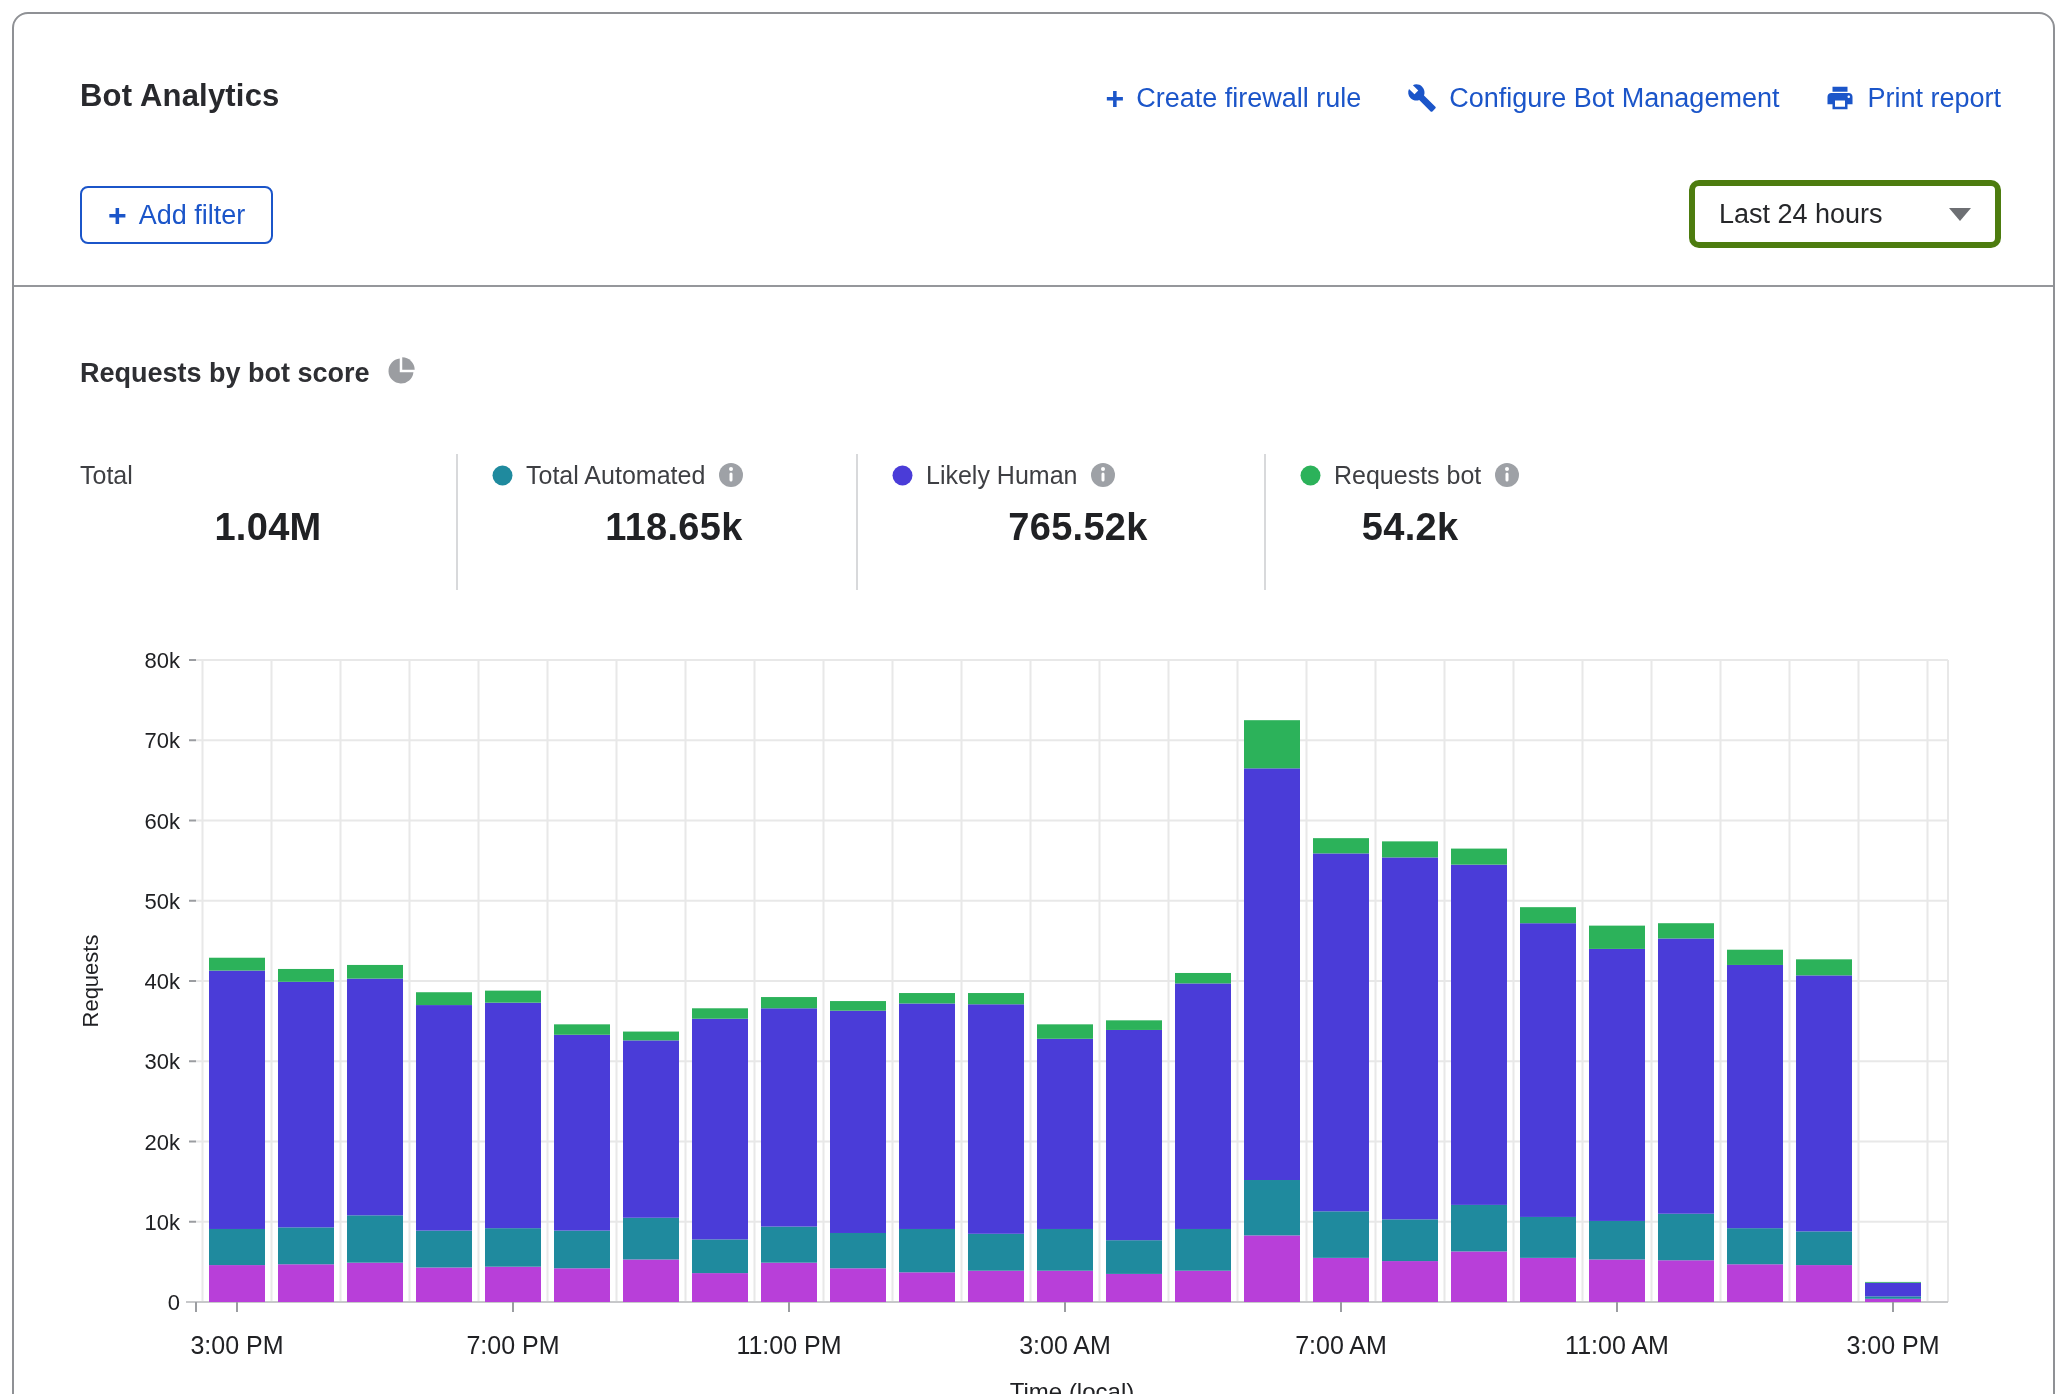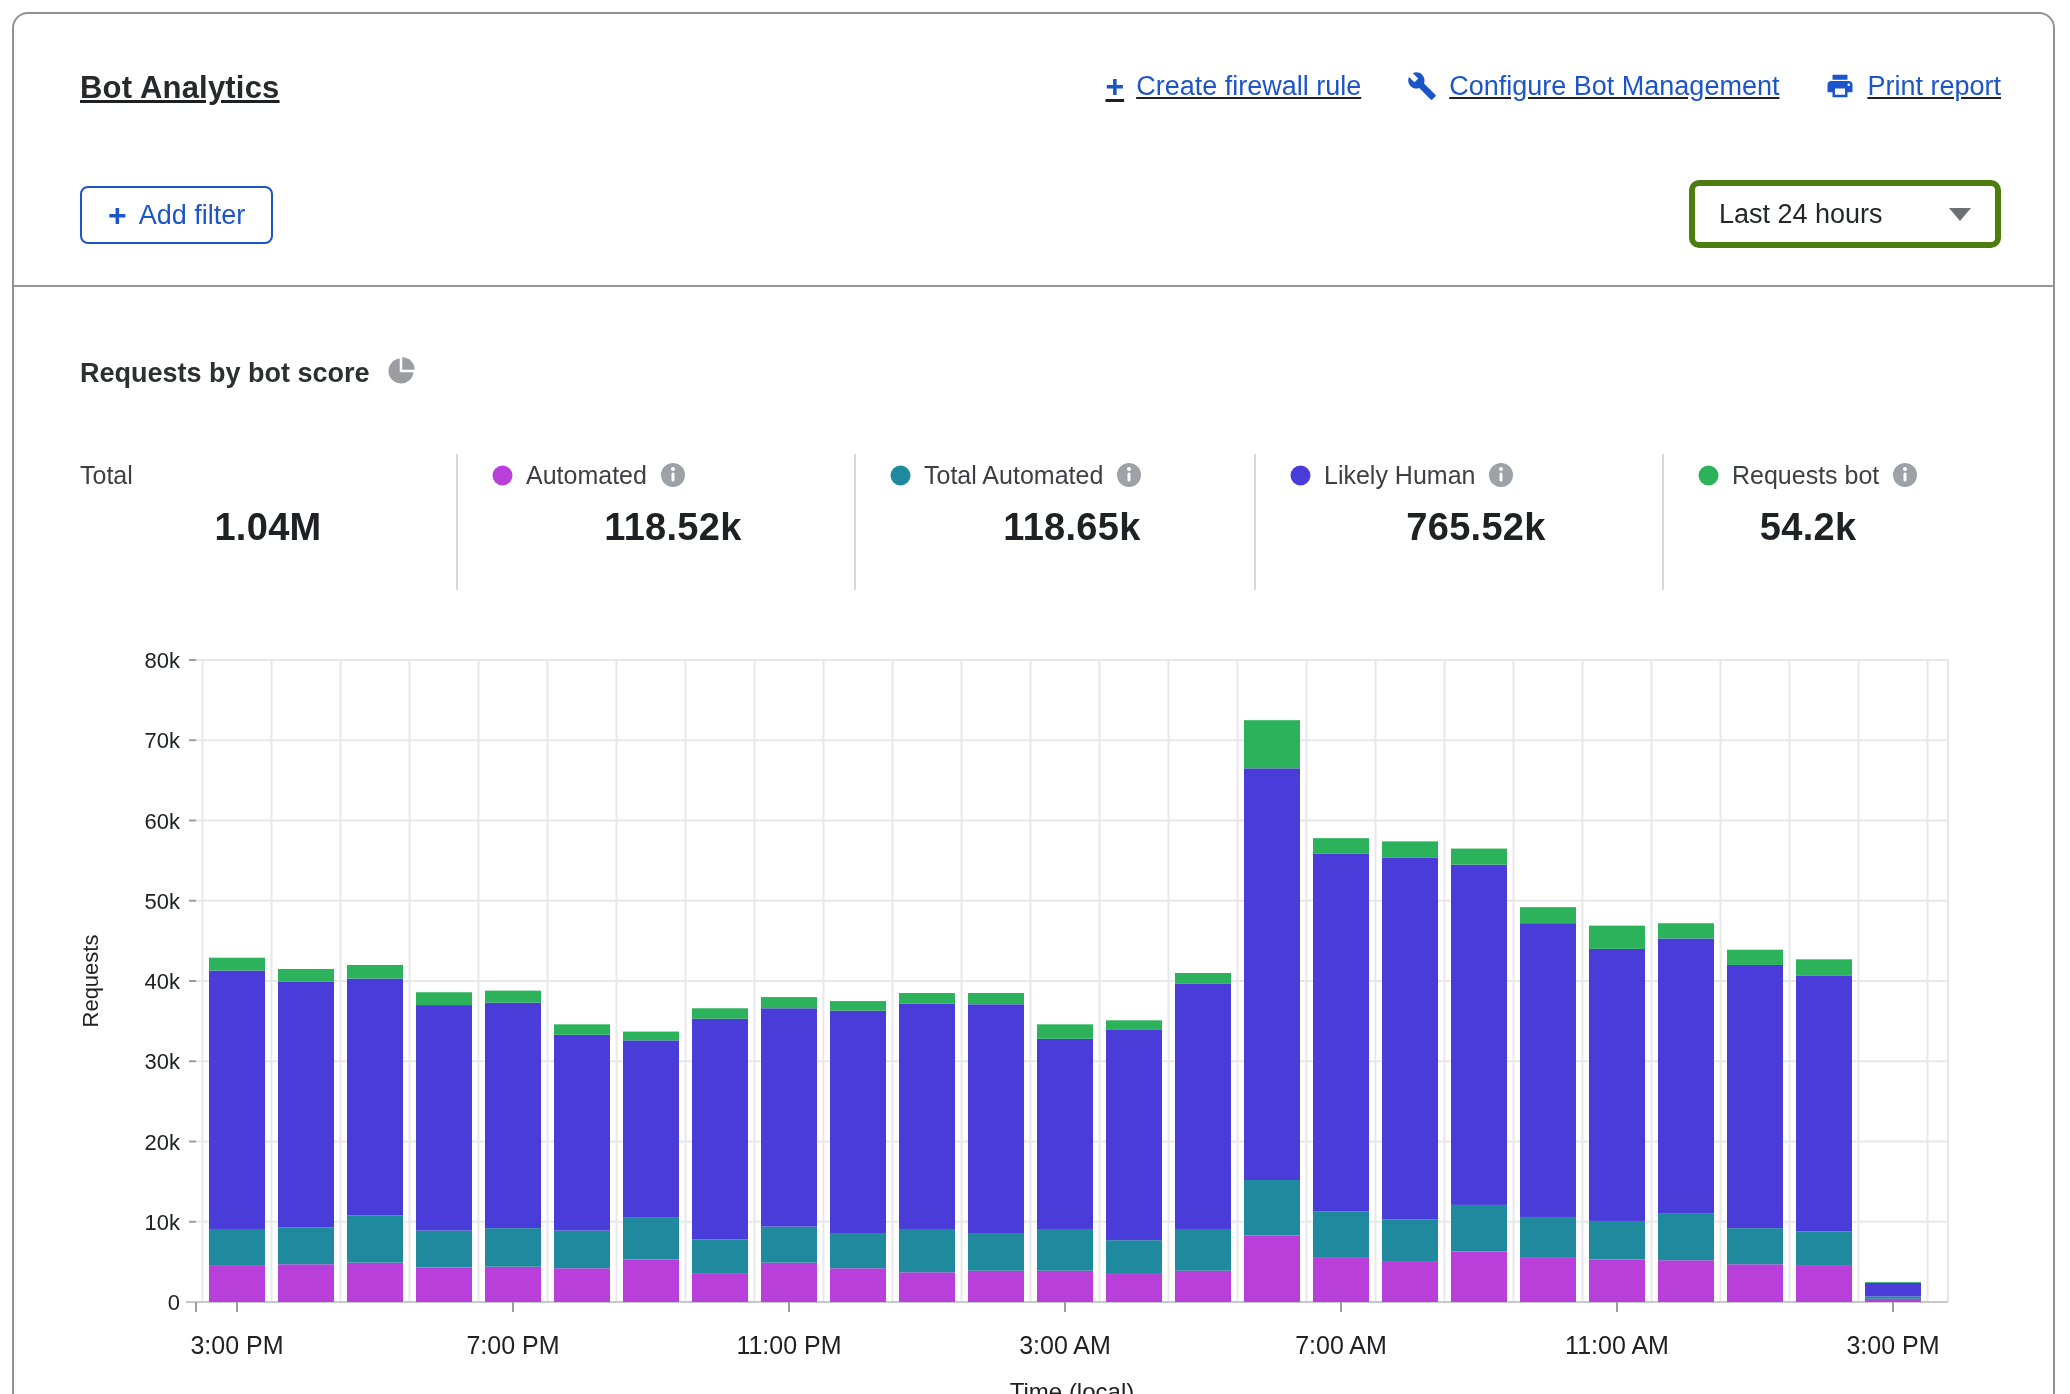--- a/index.html
+++ b/index.html
@@ -9,22 +9,22 @@
     font-family:"Liberation Sans","DejaVu Sans",sans-serif;
     color:#1f2023;
   }
   .card{
     position:absolute;left:12px;top:12px;width:2043px;height:1600px;
     border:2px solid #8f9195;border-radius:16px;background:#ffffff;
     box-sizing:border-box;
   }
   
   .header-row{
-    position:absolute;left:66px;right:52px;top:56px;height:60px;
-    display:flex;align-items:flex-start;justify-content:space-between;text-decoration:underline;
+    position:absolute;left:66px;right:52px;top:40px;height:60px;
+    display:flex;align-items:flex-end;justify-content:space-between;
   }
   .page-title{font-size:31px;font-weight:700;color:#28292d;letter-spacing:.2px;}
   .header-actions{display:flex;align-items:center;gap:46px;}
   .link-action{
     display:flex;align-items:center;gap:12px;
     color:#1b55c9;font-size:27px;cursor:pointer;white-space:nowrap;
   }
   .link-action svg{display:block;}
   .plus-glyph{font-size:32px;font-weight:700;line-height:1;}
   
@@ -129,34 +129,20 @@
   </div>
 
   <div class="stats-row">
     <div class="stat stat-w0">
       <div class="stat-label-row">
         <span class="stat-label">Total</span>
       </div>
       <div class="stat-value">1.04M</div>
     </div>
 
-    <div class="stat stat-w1">
-      <div class="stat-label-row">
-        <svg class="dot" viewBox="0 0 21 21">
-            <circle cx="10.5" cy="10.5" r="10" fill="#b83fd9"></circle>
-          </svg>
-        <span class="stat-label">Automated</span>
-        <svg class="info-icon" width="26" height="26" viewBox="0 0 26 26">
-            <circle cx="13" cy="13" r="12" fill="#9ea1a6"></circle>
-            <rect x="11.5" y="10.5" width="3" height="9" rx="1.5" fill="#fff"></rect>
-            <circle cx="13" cy="7" r="2" fill="#fff"></circle>
-          </svg>
-      </div>
-      <div class="stat-value">118.52k</div>
-    </div>
 
     <div class="stat stat-w2">
       <div class="stat-label-row">
         <svg class="dot" viewBox="0 0 21 21">
             <circle cx="10.5" cy="10.5" r="10" fill="#1f8a9e"></circle>
           </svg>
         <span class="stat-label">Total Automated</span>
         <svg class="info-icon" width="26" height="26" viewBox="0 0 26 26">
             <circle cx="13" cy="13" r="12" fill="#9ea1a6"></circle>
             <rect x="11.5" y="10.5" width="3" height="9" rx="1.5" fill="#fff"></rect>

